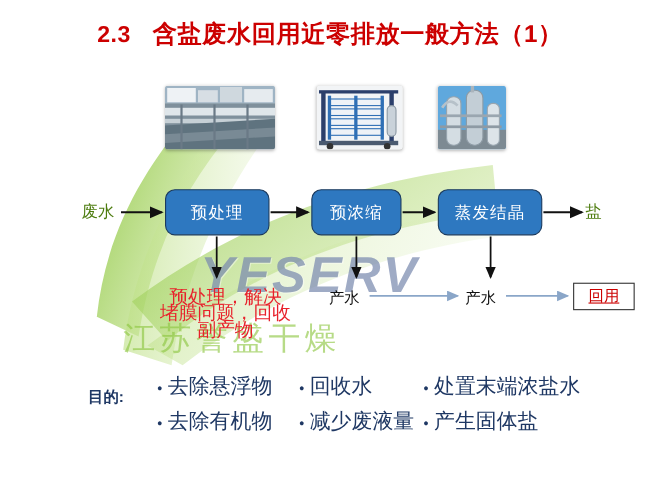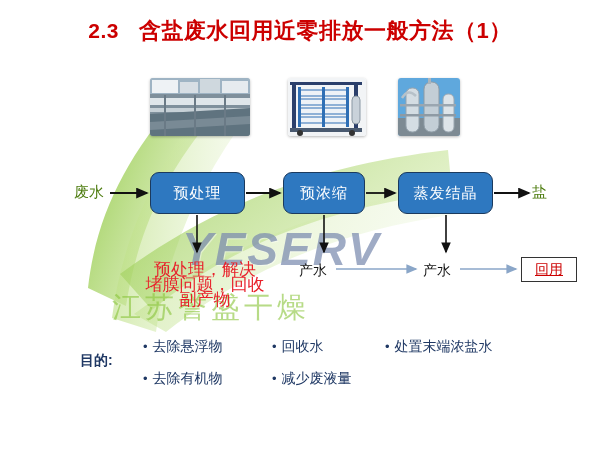--- a/index.html
+++ b/index.html
@@ -77,21 +77,21 @@
     color:#E8212B;font-size:17px;line-height:15px;text-align:center;
     font-weight:normal;white-space:nowrap;
   }
 
   
   #label-purpose{
     position:absolute;left:80px;top:352px;color:#1F3864;
     font-size:14px;font-weight:bold;
   }
   .bullet{
-    position:absolute;color:#1F3864;font-size:14px;white-space:nowrap;
+    position:absolute;color:#1F3864;font-size:19px;white-space:nowrap;
   }
   .bullet::before{content:"\2022";margin-right:5px;font-size:13px;}
   #bullet-r1c1{left:143px;top:338px;}
   #bullet-r1c2{left:272px;top:338px;}
   #bullet-r1c3{left:385px;top:338px;}
   #bullet-r2c1{left:143px;top:370px;}
   #bullet-r2c2{left:272px;top:370px;}
   #bullet-r2c3{left:385px;top:370px;}
 
   svg.ov{position:absolute;left:0;top:0;width:600px;height:450px;pointer-events:none;}
@@ -232,14 +232,15 @@
     <line x1="460" y1="269" x2="516" y2="269" stroke="#8aa6c8" stroke-width="1.6" marker-end="url(#ahGray)"></line>
   </svg>
 
   <div id="label-purpose">目的:</div>
 
   <div class="bullet" id="bullet-r1c1">去除悬浮物</div>
   <div class="bullet" id="bullet-r2c1">去除有机物</div>
   <div class="bullet" id="bullet-r1c2">回收水</div>
   <div class="bullet" id="bullet-r2c2">减少废液量</div>
   <div class="bullet" id="bullet-r1c3">处置末端浓盐水</div>
+  <div class="bullet" id="bullet-r2c3">产生固体盐</div>
 
 </div>
 
 </body></html>

